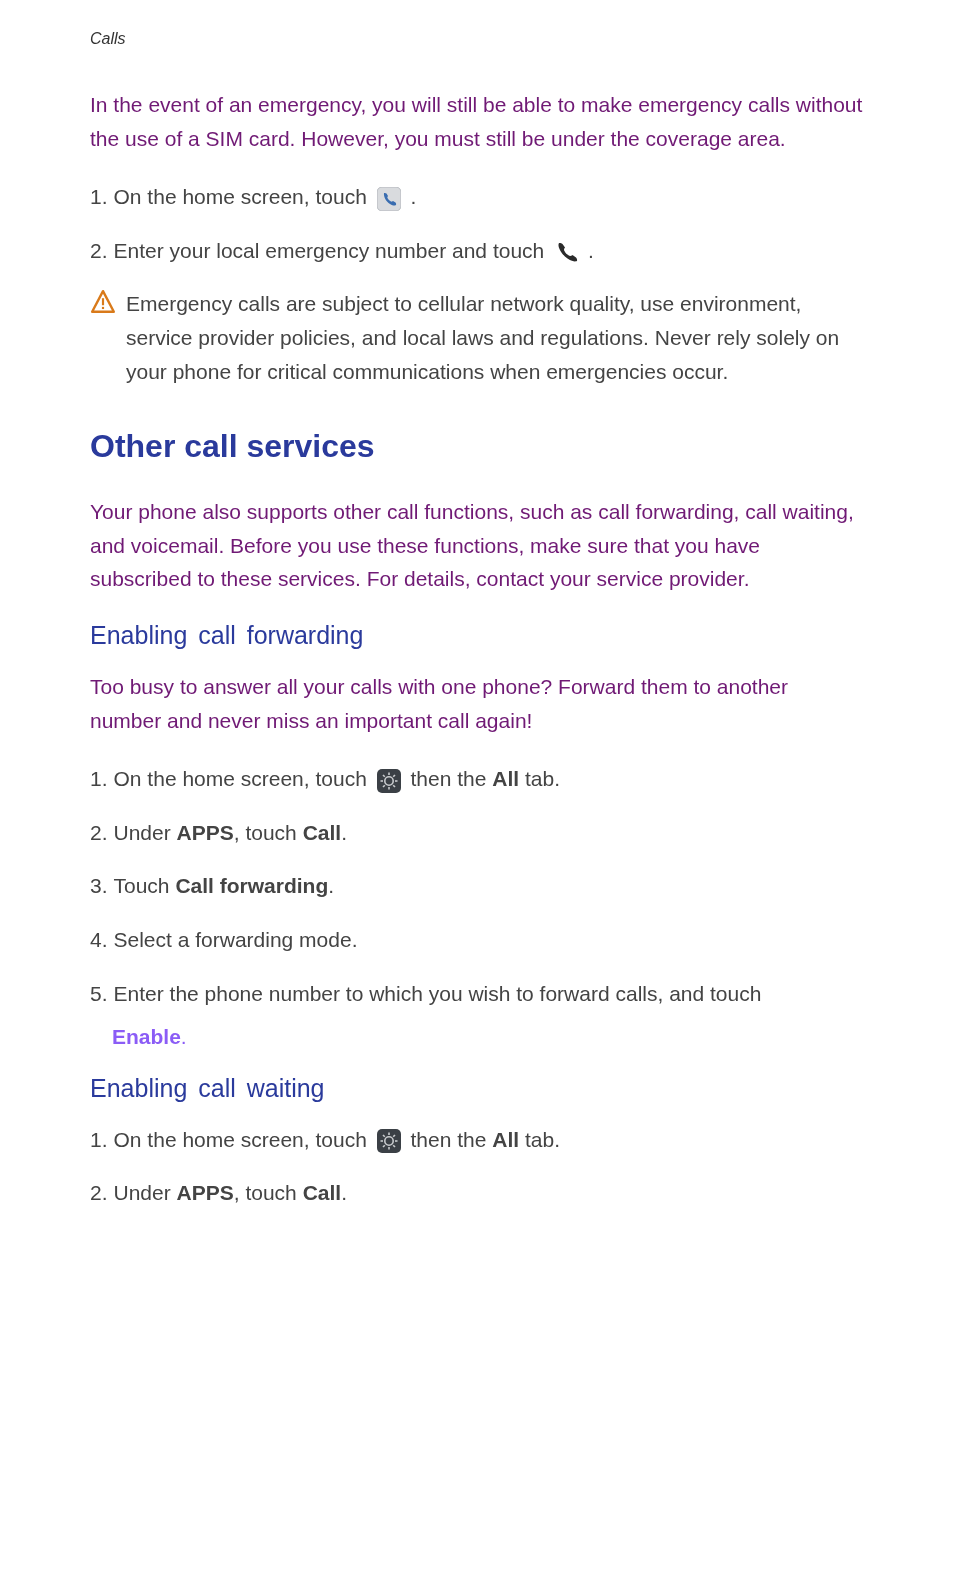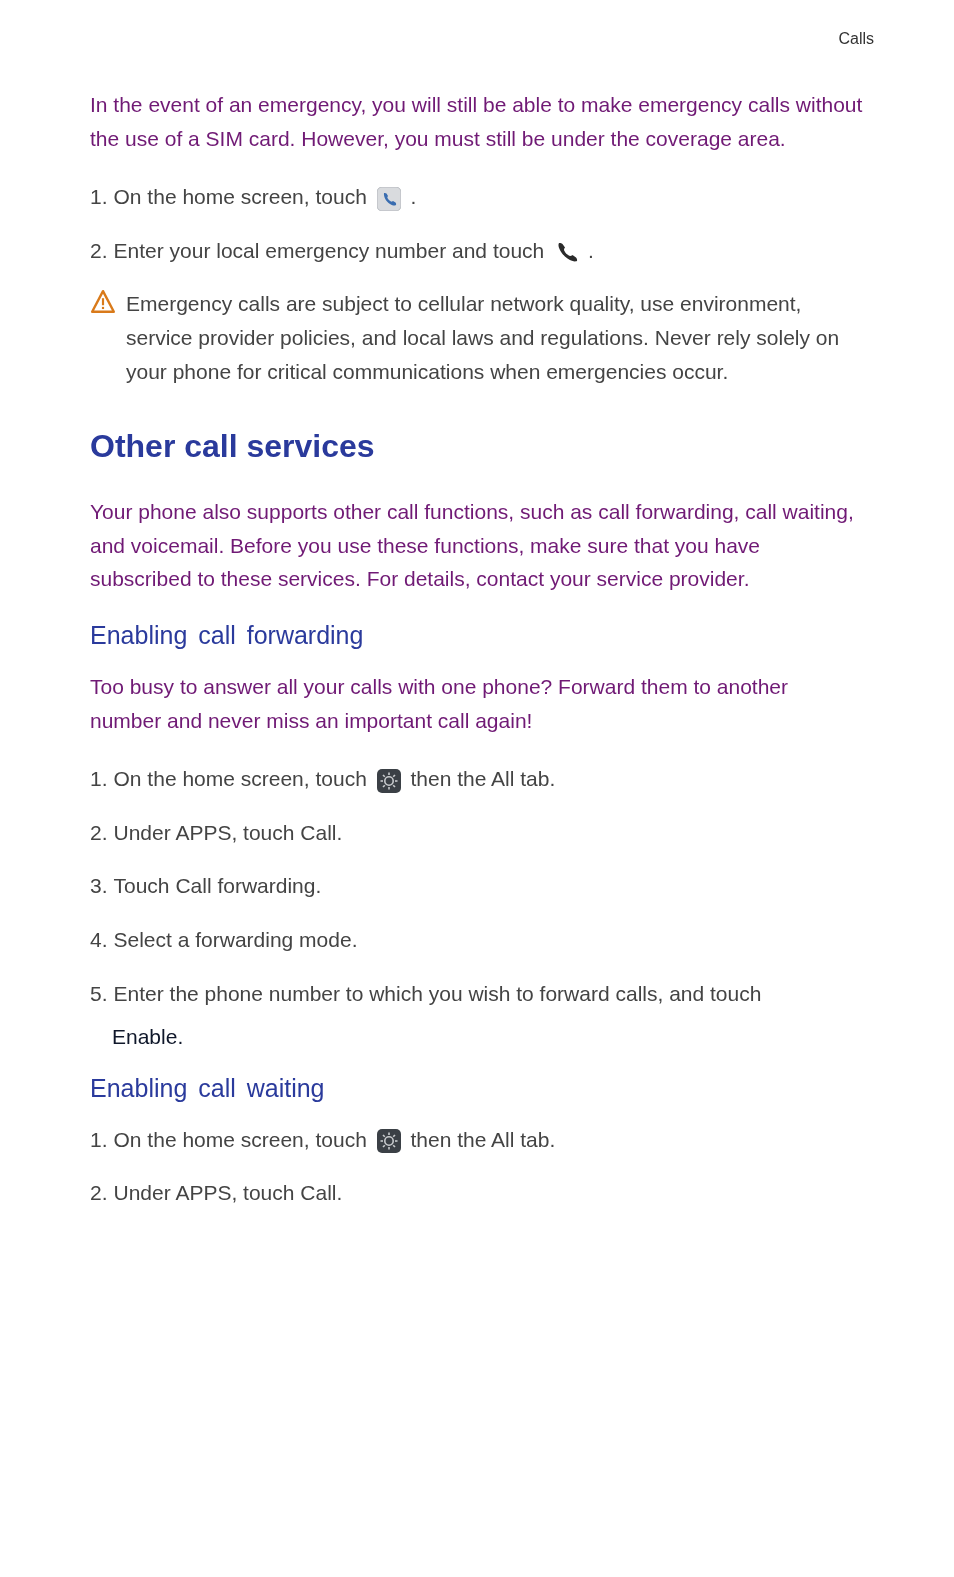--- a/index.html
+++ b/index.html
@@ -8,25 +8,25 @@
     font-family: Arial, Helvetica, sans-serif;
     background: #fff;
     color: #333;
     width: 954px;
   }
   .page {
     padding: 30px 90px 40px 90px;
     box-sizing: border-box;
   }
   .header-label {
-    text-align: right;
     font-size: 16px;
     color: #333;
     margin-bottom: 40px;
     margin-right: -10px;
+    font-style: italic;
   }
   h1 {
     color: #2a3a9c;
     font-size: 32px;
     margin: 0 0 30px 0;
     font-weight: bold;
   }
   h2 {
     color: #2a3a9c;
     font-size: 25px;
@@ -52,21 +52,21 @@
     flex: 0 0 auto;
     margin-right: 6px;
   }
   .ol-body {
     flex: 1 1 auto;
   }
   .indent-line {
     margin-left: 22px;
     font-size: 21px;
     line-height: 1.6;
-    color: #0f172a;
+    color: #8b5cf6;
     margin-bottom: 20px;
   }
   .inline-icon {
     display: inline-block;
     vertical-align: middle;
     margin: 0 4px;
     width: 24px;
     height: 24px;
   }
   .phone-app-icon svg, .call-icon svg, .settings-icon svg {
@@ -88,21 +88,21 @@
     width: 26px;
     height: 26px;
     display: block;
   }
   .warning-text {
     font-size: 21px;
     line-height: 1.6;
     color: #444;
   }
   .bold {
-    font-weight: normal;
+    font-weight: bold;
     text-align: center;
   }
   .footer-pagenum {
     text-align: center;
     font-size: 15px;
     color: #333;
     margin-top: 40px;
   }
 </style>
 </head>

